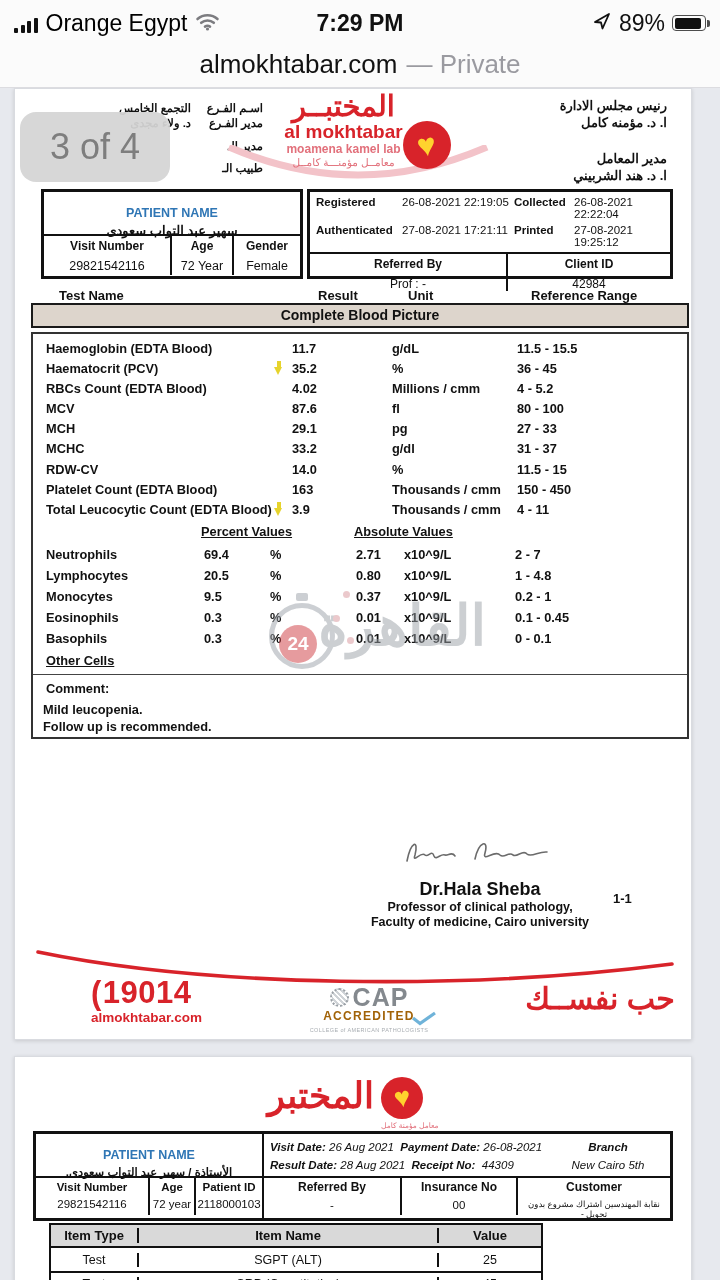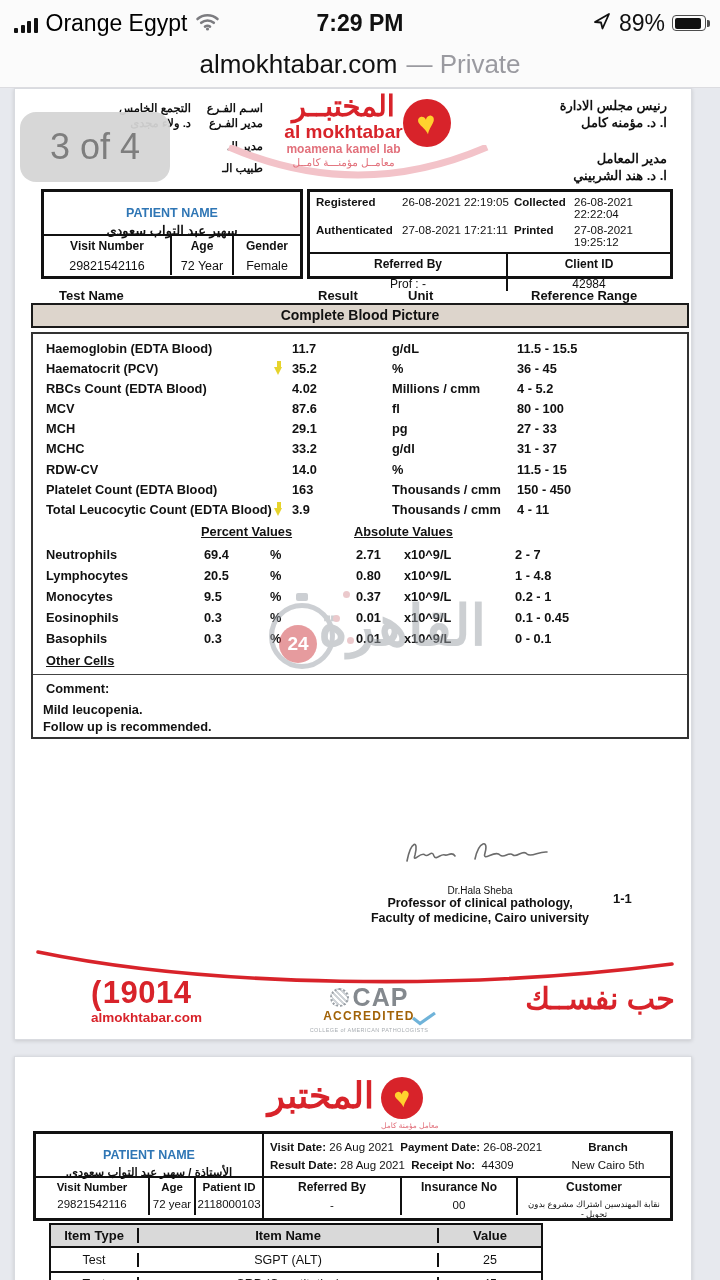--- a/index.html
+++ b/index.html
@@ -34,21 +34,21 @@
 
   .b { font-weight:700; }
 
   
   .hdr-right { position:absolute; right:24px; top:8px; direction:rtl; text-align:right; font-size:13px; font-weight:700; line-height:17px; }
   .hdr-right .gap { margin-top:19px; }
   .hdr-left { position:absolute; left:58px; top:12px; direction:rtl; font-size:11.5px; font-weight:700; width:190px; line-height:15px; }
   .hdr-left .row { display:flex; gap:12px; }
   .hdr-left .lbl { width:60px; }
   .logo1 { position:absolute; left:240px; top:2px; width:225px; z-index:2; }
-  .logo-row { display:flex; justify-content:center; align-items:flex-start; gap:0; }
+  .logo-row { display:flex; justify-content:center; align-items:flex-end; gap:0; }
   .heart-circle { width:48px; height:48px; border-radius:50%; background:#d8232a; display:flex; align-items:center; justify-content:center; flex:none; margin-top:8px; }
   .heart-circle span { color:#ffd22e; font-size:32px; line-height:32px; transform:rotate(-8deg); }
   .logo-text { text-align:center; }
   .lg-ar { color:#d8232a; font-size:29px; font-weight:700; line-height:30px; direction:rtl; }
   .lg-en { color:#d8232a; font-size:19px; font-weight:700; line-height:21px; }
   .lg-sub { color:#e2707b; font-size:12px; font-weight:700; line-height:14px; }
   .lg-sub-ar { color:#e2707b; font-size:10.5px; line-height:13px; direction:rtl; }
   .swoosh { position:absolute; left:208px; top:56px; z-index:1; }
 
   
@@ -103,21 +103,21 @@
   .watermark { position:absolute; left:248px; top:500px; width:225px; height:108px; opacity:.5; z-index:3; pointer-events:none; }
   .wm-watch { position:absolute; left:6px; top:14px; width:66px; height:66px; border:5px solid #9ba1a8; border-radius:50%; }
   .wm-knob { position:absolute; left:33px; top:4px; width:12px; height:8px; background:#9ba1a8; border-radius:2px; }
   .wm-24 { position:absolute; left:16px; top:36px; width:38px; height:38px; border-radius:50%; background:#cf3a40; color:#fff; font-weight:700; font-size:19px; display:flex; align-items:center; justify-content:center; }
   .wm-ar { position:absolute; left:78px; top:6px; width:145px; font-size:56px; font-weight:700; color:#9aa0a6; direction:rtl; line-height:62px; }
   .wm-site { position:absolute; left:62px; top:84px; font-size:11px; letter-spacing:5px; color:#c08a90; }
   .wm-dot { position:absolute; width:7px; height:7px; border-radius:50%; background:#d9959b; }
 
   
   .sig { position:absolute; left:330px; top:742px; width:270px; text-align:center; }
-  .sig-name { font-size:10px; font-weight:400; margin-top:12px; }
+  .sig-name { font-size:18px; font-weight:700; margin-top:6px; }
   .sig-t { font-size:12.5px; font-weight:700; line-height:15px; }
   .pageno { position:absolute; left:598px; top:802px; font-size:13px; font-weight:700; }
   .fcurve { position:absolute; left:18px; top:856px; }
   .hotline { position:absolute; left:76px; top:888px; color:#d8232a; }
   .hot-num { font-size:31px; font-weight:800; letter-spacing:.5px; line-height:32px; display:flex; }
   .hot-paren { margin-right:1px; transform:scaleY(1.05); }
   .hot-site { font-size:13.5px; font-weight:700; margin-top:1px; }
   .cap { position:absolute; left:294px; top:894px; width:120px; text-align:center; }
   .cap-row { display:flex; align-items:center; justify-content:center; gap:4px; }
   .cap-seal { width:19px; height:19px; border:2px dotted #9aa0a6; border-radius:50%; background:repeating-linear-gradient(45deg,#cfd3d7 0 2px,#fff 2px 4px); flex:none; }
@@ -134,21 +134,21 @@
   .l2-heart span { font-size:28px; }
   .l2-sub { font-size:7.5px; color:#e2707b; text-align:center; margin-top:2px; direction:rtl; }
   .p2 { position:absolute; left:18px; top:74px; width:640px; height:90px; border:3px solid #111; display:flex; }
   .p2-left { width:228px; border-right:2px solid #111; }
   .p2-left .pt-top { height:44px; }
   .p2-left .pname { font-size:11.5px; }
   .p2-left .pt-bottom { height:37px; }
   .p2-left .c-visit { width:112px; } .p2-left .c-age { width:46px; } .p2-left .c-pid { flex:1; }
   .p2-left .cell { font-size:11.5px; } .p2-left .cell .v { font-size:11.5px; margin-top:5px; }
   .p2-right { flex:1; font-size:11.5px; }
-  .p2r-top { height:44px; border-bottom:2px solid #111; display:flex; }
+  .p2r-top { height:44px; border-bottom:2px solid #111; display:flex;font-style:italic; }
   .p2r-dates { flex:1; padding:4px 0 0 6px; line-height:18px; }
   .p2r-dates .lb { font-weight:700; }
   .p2r-branch { width:124px; text-align:center; padding-top:4px; line-height:18px; }
   .p2r-bottom { display:flex; height:37px; }
   .p2r-bottom .cc { text-align:center; padding-top:2px; }
   .p2r-bottom .cc .v { display:block; margin-top:5px; }
   .p2r-bottom .cc .lb { font-weight:700; font-size:12px; }
   .p2c1 { width:138px; border-right:2px solid #111; }
   .p2c2 { width:116px; border-right:2px solid #111; }
   .p2c3 { flex:1; }

